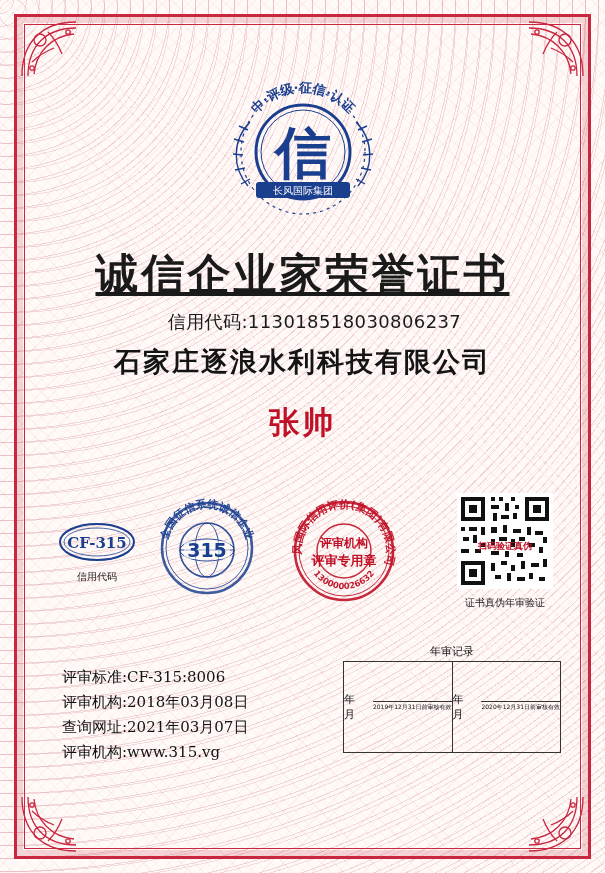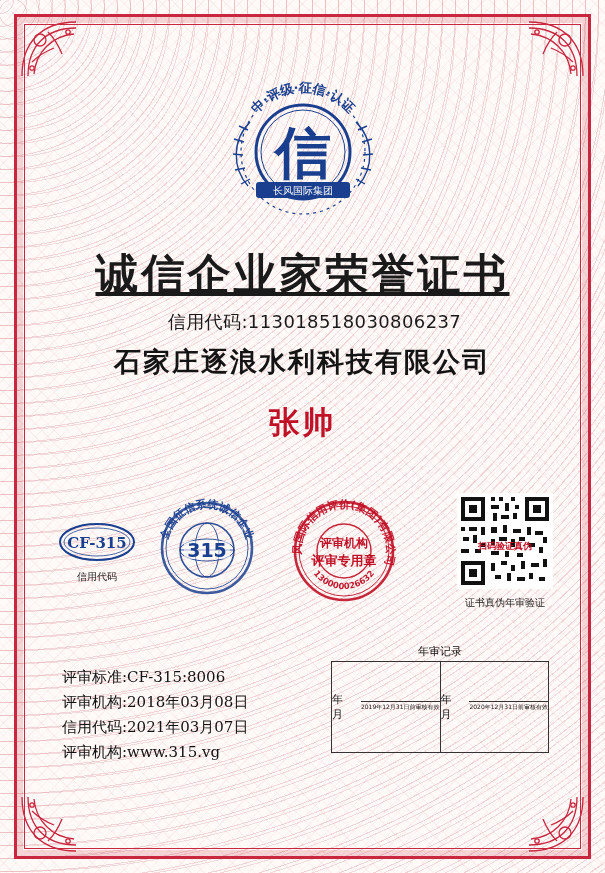--- a/index.html
+++ b/index.html
@@ -165,21 +165,21 @@
     font-family: "DejaVu Serif", serif;
     font-size: 15px;
     color: #121212;
     line-height: 25px;
     margin-top: 8px;
   }
   .info-line { white-space: nowrap; }
 
   .record-box {
     position: absolute;
-    right: 24px;
+    right: 12px;
     top: 612px;
     width: 218px;
   }
   .record-title {
     text-align: center;
     font-family: "DejaVu Sans", sans-serif;
     font-size: 11px;
     color: #111;
     margin-bottom: 2px;
   }
@@ -434,21 +434,21 @@
           <text x="48" y="56" text-anchor="middle" font-family="DejaVu Sans, sans-serif" font-size="9" font-weight="bold" fill="#c01127">扫码验证真伪</text>
         </svg>
         <div class="seal-caption">证书真伪年审验证</div>
       </div>
 
     </div>
 
     <div class="info-block">
       <div class="info-line">评审标准:CF-315:8006</div>
       <div class="info-line">评审机构:2018年03月08日</div>
-      <div class="info-line">信用代码:2021年03月07日</div>
+      <div class="info-line">查询网址:2021年03月07日</div>
       <div class="info-line">评审机构:www.315.vg</div>
     </div>
 
     <div class="record-box">
       <div class="record-title">年审记录</div>
       <div class="record-grid">
         <div class="record-cell">
           <div class="record-ym">年 月</div>
           <div class="record-note">2019年12月31日前审核有效</div>
         </div>

